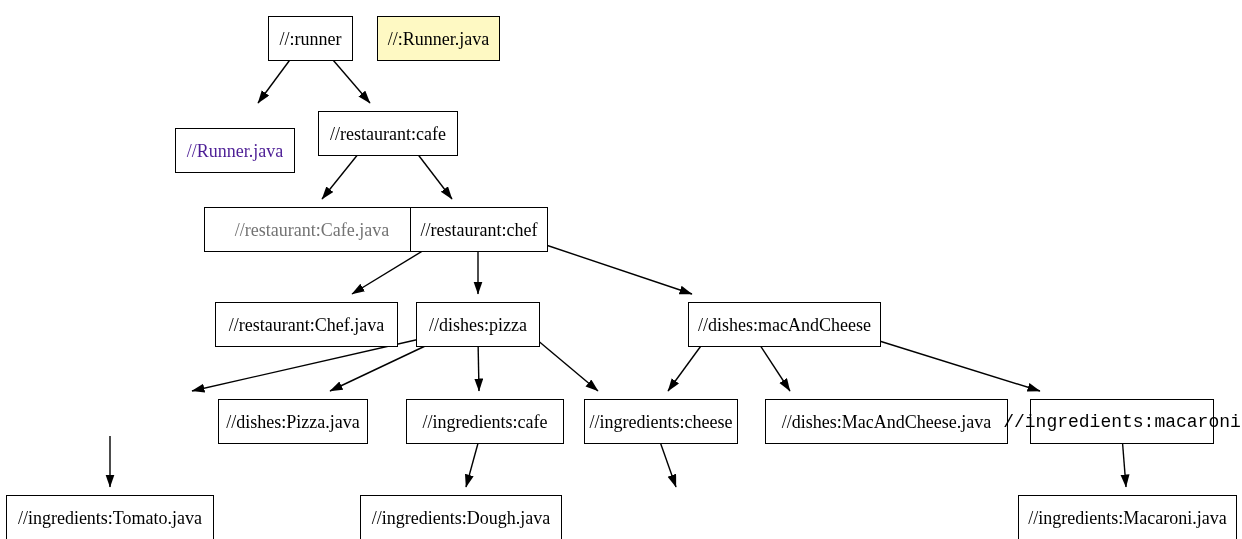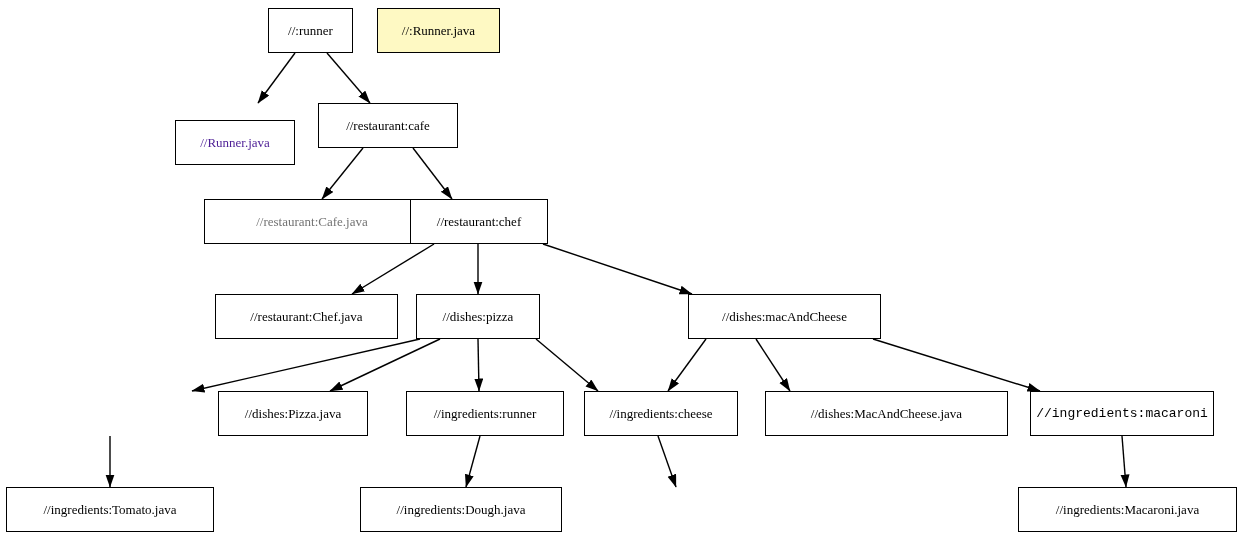--- a/index.html
+++ b/index.html
@@ -23,24 +23,25 @@
     height: 539px;
   }
   .node {
     position: absolute;
     box-sizing: border-box;
     display: flex;
     align-items: center;
     justify-content: center;
     border: 1.5px solid #000000;
     background: #ffffff;
-    font-size: 13px;
+    font-size: 18px;
     line-height: 1;
     color: #000000;
     white-space: nowrap;
+    margin-top: 8px;
   }
 </style>
 </head>
 <body>
 
 <div class="graph-canvas">
   <svg class="edges-layer" viewBox="0 0 1242 539" xmlns="http://www.w3.org/2000/svg">
     <defs>
       <marker id="arrowhead" markerUnits="userSpaceOnUse" markerWidth="14" markerHeight="10" refX="12.5" refY="4.5" orient="auto">
         <path d="M0,0 L13,4.5 L0,9 z" fill="#000000"></path>
@@ -71,20 +72,20 @@
 <div class="node" style="left: 268px; top: 8px; width: 85px; height: 45px; background: rgb(255, 255, 255); color: rgb(0, 0, 0);">//:runner</div>
     <div class="node" style="left: 377px; top: 8px; width: 123px; height: 45px; background: #fef9c3; color: rgb(0, 0, 0);">//:Runner.java</div>
     <div class="node" style="left: 175px; top: 120px; width: 120px; height: 45px; background: rgb(255, 255, 255); color: #4c1d95;">//Runner.java</div>
     <div class="node" style="left: 318px; top: 103px; width: 140px; height: 45px; background: rgb(255, 255, 255); color: rgb(0, 0, 0);">//restaurant:cafe</div>
     <div class="node" style="left: 204px; top: 199px; width: 216px; height: 45px; background: rgb(255, 255, 255); color: #737373;">//restaurant:Cafe.java</div>
     <div class="node" style="left: 410px; top: 199px; width: 138px; height: 45px; background: rgb(255, 255, 255); color: rgb(0, 0, 0); text-align: center;">//restaurant:chef</div>
     <div class="node" style="left: 215px; top: 294px; width: 183px; height: 45px; background: rgb(255, 255, 255); color: rgb(0, 0, 0);">//restaurant:Chef.java</div>
     <div class="node" style="left: 416px; top: 294px; width: 124px; height: 45px; background: rgb(255, 255, 255); color: rgb(0, 0, 0);">//dishes:pizza</div>
     <div class="node" style="left: 688px; top: 294px; width: 193px; height: 45px; background: rgb(255, 255, 255); color: rgb(0, 0, 0);">//dishes:macAndCheese</div>
     <div class="node" style="left: 218px; top: 391px; width: 150px; height: 45px; background: rgb(255, 255, 255); color: rgb(0, 0, 0);">//dishes:Pizza.java</div>
-    <div class="node" style="left: 406px; top: 391px; width: 158px; height: 45px; background: rgb(255, 255, 255); color: rgb(0, 0, 0);">//ingredients:runner</div>
+    <div class="node" style="left: 406px; top: 391px; width: 158px; height: 45px; background: rgb(255, 255, 255); color: rgb(0, 0, 0);">//ingredients:cafe</div>
     <div class="node" style="left: 584px; top: 391px; width: 154px; height: 45px; background: rgb(255, 255, 255); color: rgb(0, 0, 0);">//ingredients:cheese</div>
     <div class="node" style="left: 765px; top: 391px; width: 243px; height: 45px; background: rgb(255, 255, 255); color: rgb(0, 0, 0);">//dishes:MacAndCheese.java</div>
     <div class="node" style="left: 1030px; top: 391px; width: 184px; height: 45px; background: rgb(255, 255, 255); color: rgb(0, 0, 0); font-family: Liberation Mono, monospace;">//ingredients:macaroni</div>
     <div class="node" style="left: 6px; top: 487px; width: 208px; height: 45px; background: rgb(255, 255, 255); color: rgb(0, 0, 0);">//ingredients:Tomato.java</div>
     <div class="node" style="left: 360px; top: 487px; width: 202px; height: 45px; background: rgb(255, 255, 255); color: rgb(0, 0, 0);">//ingredients:Dough.java</div>
     <div class="node" style="left: 1018px; top: 487px; width: 219px; height: 45px; background: rgb(255, 255, 255); color: rgb(0, 0, 0);">//ingredients:Macaroni.java</div>
   </div>
 
 </body></html>

